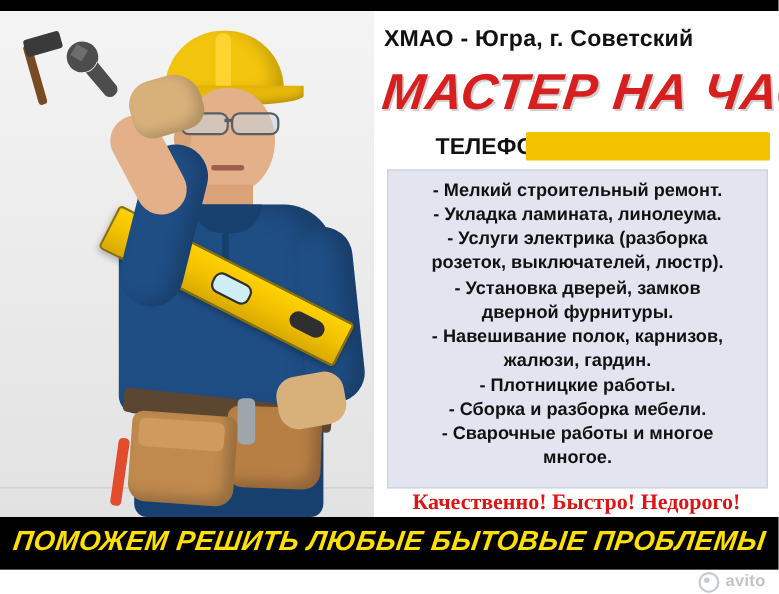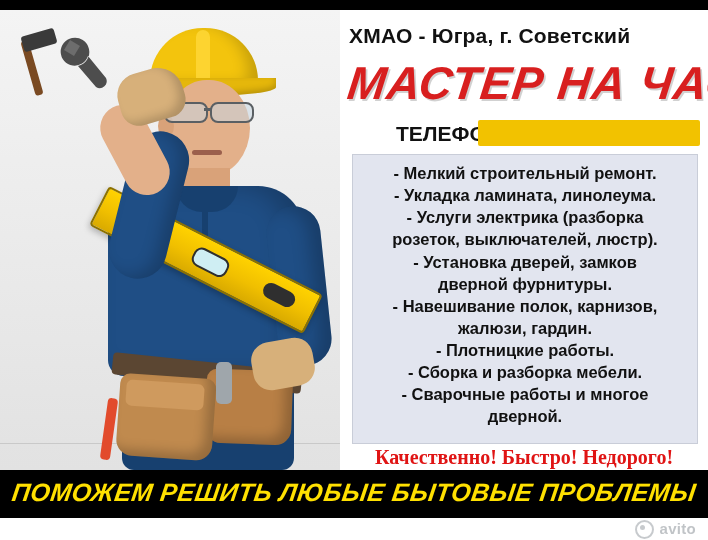--- a/index.html
+++ b/index.html
@@ -498,21 +498,21 @@
         <li>- Укладка ламината, линолеума.</li>
         <li>- Услуги электрика (разборка</li>
         <li>розеток, выключателей, люстр).</li>
         <li>- Установка дверей, замков</li>
         <li> дверной фурнитуры.</li>
         <li>- Навешивание полок, карнизов,</li>
         <li>жалюзи, гардин.</li>
         <li>- Плотницкие работы.</li>
         <li>- Сборка и разборка мебели.</li>
         <li>- Сварочные работы и многое</li>
-        <li>дверной.</li>
+        <li>многое.</li>
       </ul>
     </div>
 
     <div class="slogan-red">Качественно! Быстро! Недорого!</div>
   </div>
 
   <div class="bottom-bar"></div>
   <div class="bottom-slogan">ПОМОЖЕМ РЕШИТЬ ЛЮБЫЕ БЫТОВЫЕ ПРОБЛЕМЫ</div>
   <div class="bottom-white"></div>
 

